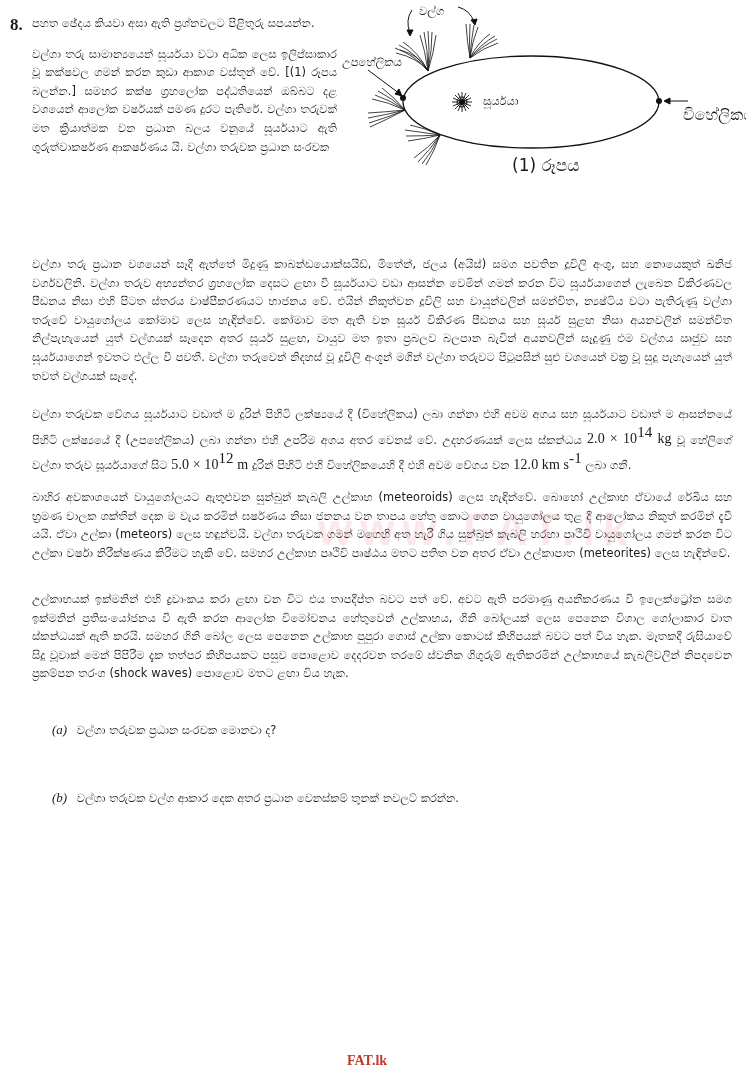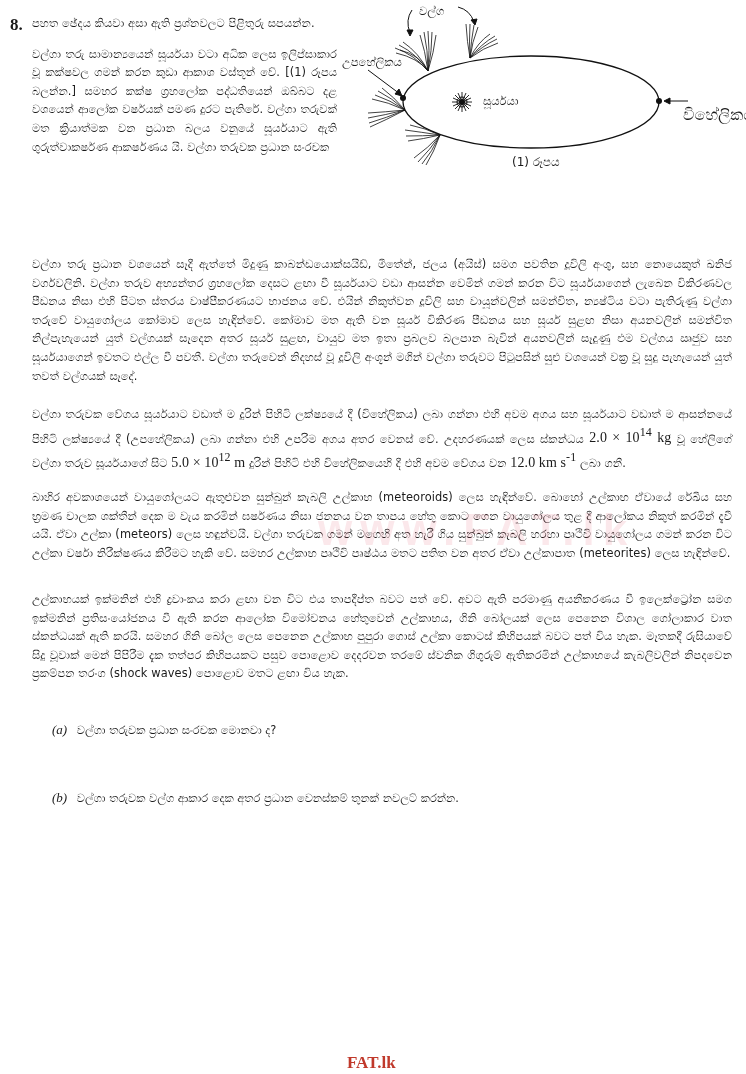--- a/index.html
+++ b/index.html
@@ -8,29 +8,29 @@
     .page { position: absolute; left: 0; top: 0; width: 746px; height: 1074px; }
     .qnum { position: absolute; left: 10px; top: 15px; font-family: "Liberation Serif", serif;
       font-weight: bold; font-size: 17px; }
     .text { font-size: 11.4px; line-height: 18.6px; text-align: justify; letter-spacing: 0.1px; }
     .intro { position: absolute; left: 32px; top: 14px; width: 305px; }
     .intro p { margin: 0; }
     .intro .head { margin-bottom: 12px; }
     .para { position: absolute; left: 32px; width: 700px; margin: 0; }
     .wrapcont { position: absolute; left: 32px; width: 700px; margin: 0; }
     .figure { position: absolute; left: 340px; top: 0px; width: 406px; height: 185px; }
-    .fig-caption { position: absolute; left: 512px; top: 155px; font-size: 12px; text-align: center; }
+    .fig-caption { position: absolute; left: 512px; top: 155px; font-size: 17px; text-align: center; }
     .question { position: absolute; left: 52px; font-size: 11.4px; }
     .question .qlabel { font-family: "Liberation Serif", serif; font-style: italic; font-size: 13px; margin-right: 6px; }
     .sci { font-family: "Liberation Serif", serif; font-size: 14px; }
-    .sci sup { font-size: 12px; }
+    .sci sup { font-size: 15px; }
     .watermark { position: absolute; left: 318px; top: 505px; font-family: "Liberation Sans", sans-serif;
       font-weight: bold; font-size: 44px; color: rgba(230, 90, 110, 0.14); letter-spacing: 8px; pointer-events: none; }
     .footer { position: absolute; left: 347px; top: 1053px; font-family: "Liberation Serif", serif;
-      font-size: 17px; color: #c0392b; font-weight: bold; }
+      font-size: 14px; color: #c0392b; font-weight: bold; }
   </style>
 </head>
 <body>
 
 <div class="page">
 
   <div class="qnum">8.</div>
 
   <div class="intro text">
     <p class="head">පහත ඡේදය කියවා අසා ඇති ප්‍රශ්නවලට පිළිතුරු සපයන්න.</p>

